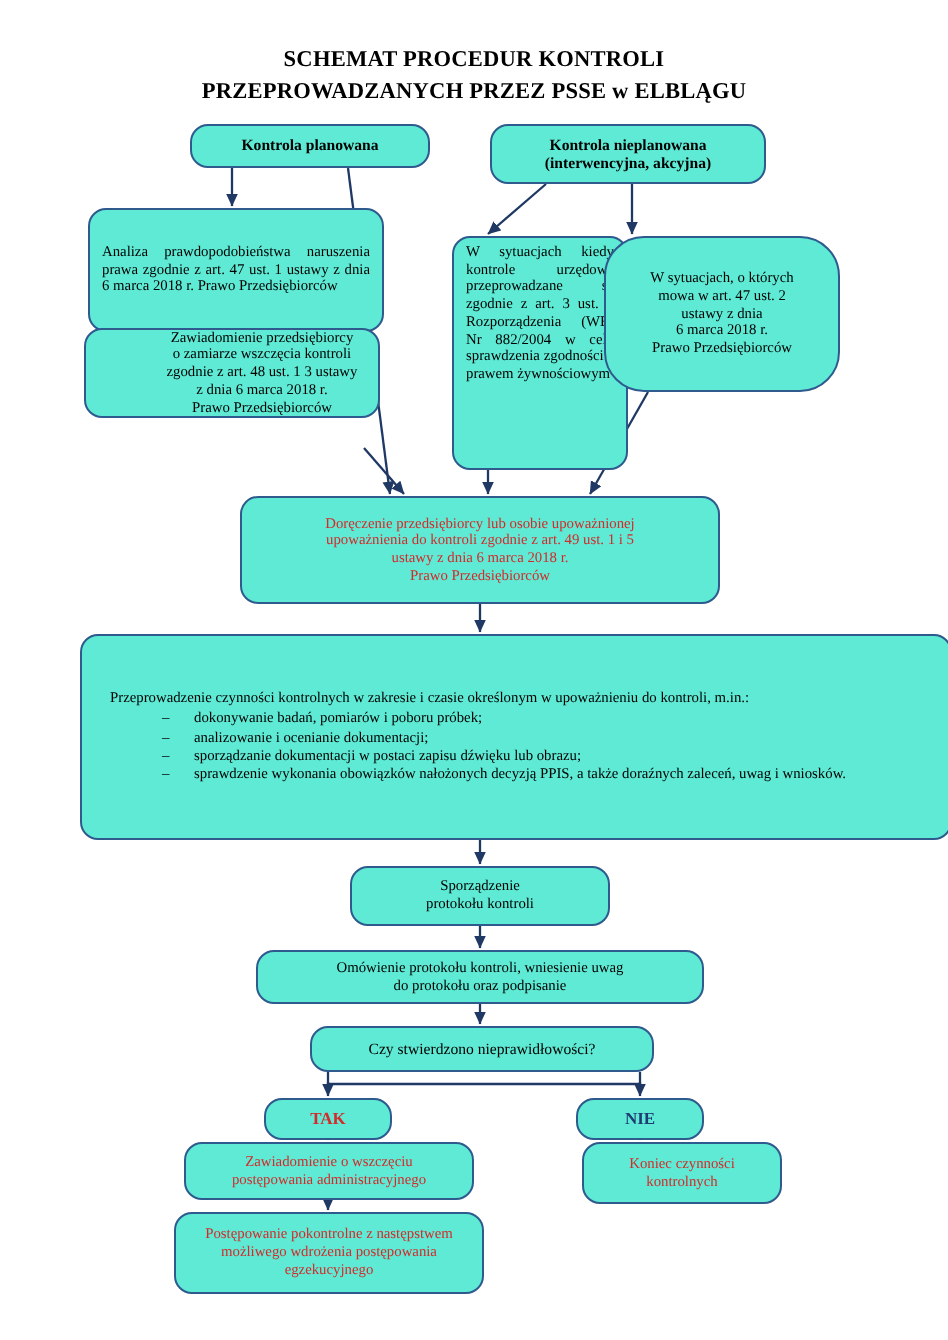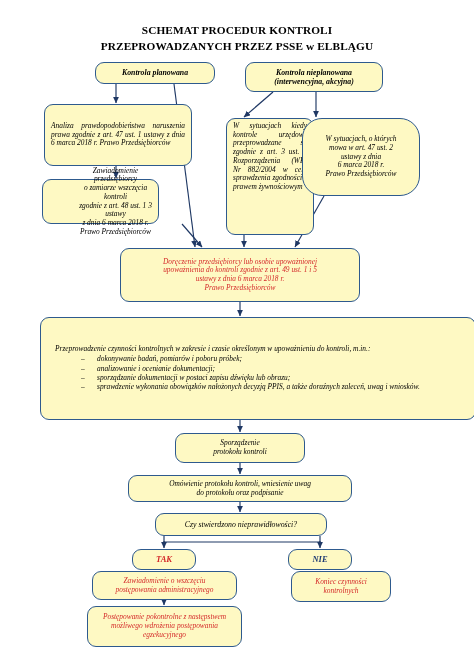--- a/index.html
+++ b/index.html
@@ -44,27 +44,26 @@
     line-height: 16px;
     color: #000000;
   }
   .title-line-2 { font-size: 11.3px; }
 
   .node {
     position: absolute;
     box-sizing: border-box;
     border: 1.1px solid #2E5A8E;
     border-radius: 9px;
-    background: #fef9c3;
+    background: #5eead4;
     display: flex;
     align-items: center;
     justify-content: center;
     padding: 3px 6px;
     color: #000000;
-    font-style: italic;
   }
 
   .node .txt {
     display: block;
     width: 100%;
     line-height: 1.18;
   }
 
   .c { text-align: center; }
   .j { text-align: justify; text-align-last: left; hyphens: none; }
@@ -173,21 +172,21 @@
     <span class="txt c bold f105">
       <span>Kontrola nieplanowana</span><br>
       <span>(interwencyjna, akcyjna)</span>
     </span>
   </div>
 
   <div class="node" style="left:44px; top:104px; width:148px; height:62px;">
     <span class="txt j f10">Analiza prawdopodobieństwa naruszenia prawa zgodnie z art. 47 ust. 1 ustawy z dnia 6 marca 2018 r. Prawo Przedsiębiorców</span>
   </div>
 
-  <div class="node" style="left:42px; top:179px; width:117px; height:45px;padding-left:36px;">
+  <div class="node" style="left:42px; top:164px; width:148px; height:45px;padding-left:36px;">
     <span class="txt c f10">
       <span>Zawiadomienie przedsiębiorcy</span><br>
       <span>o zamiarze wszczęcia kontroli</span><br>
       <span>zgodnie z art. 48 ust. 1 3 ustawy</span><br>
       <span>z dnia 6 marca 2018 r.</span><br>
       <span>Prawo Przedsiębiorców</span>
     </span>
   </div>
 
   <div class="node" style="left:201px; top:118px; width:88px; height:117px; align-items:flex-start;margin-left:25px;">

